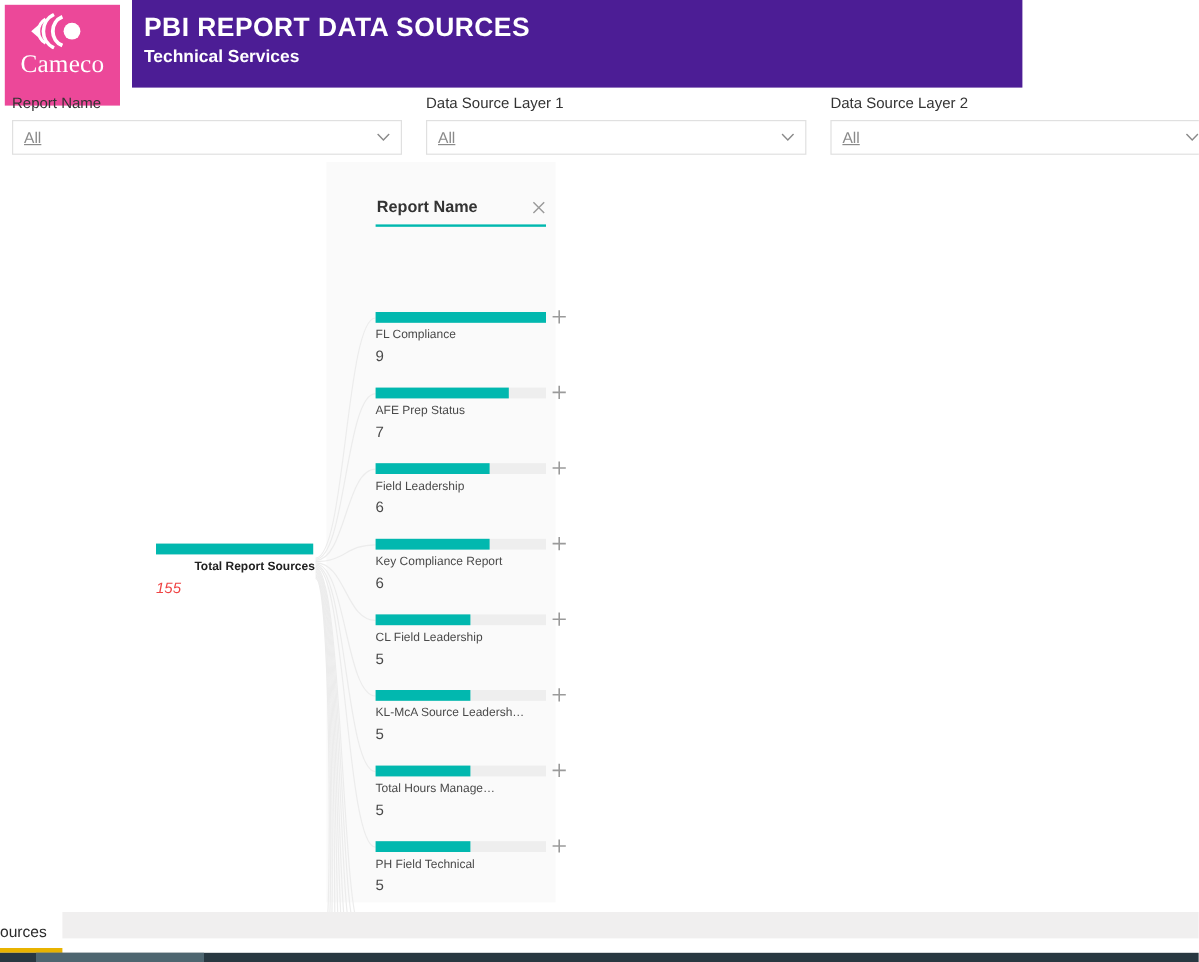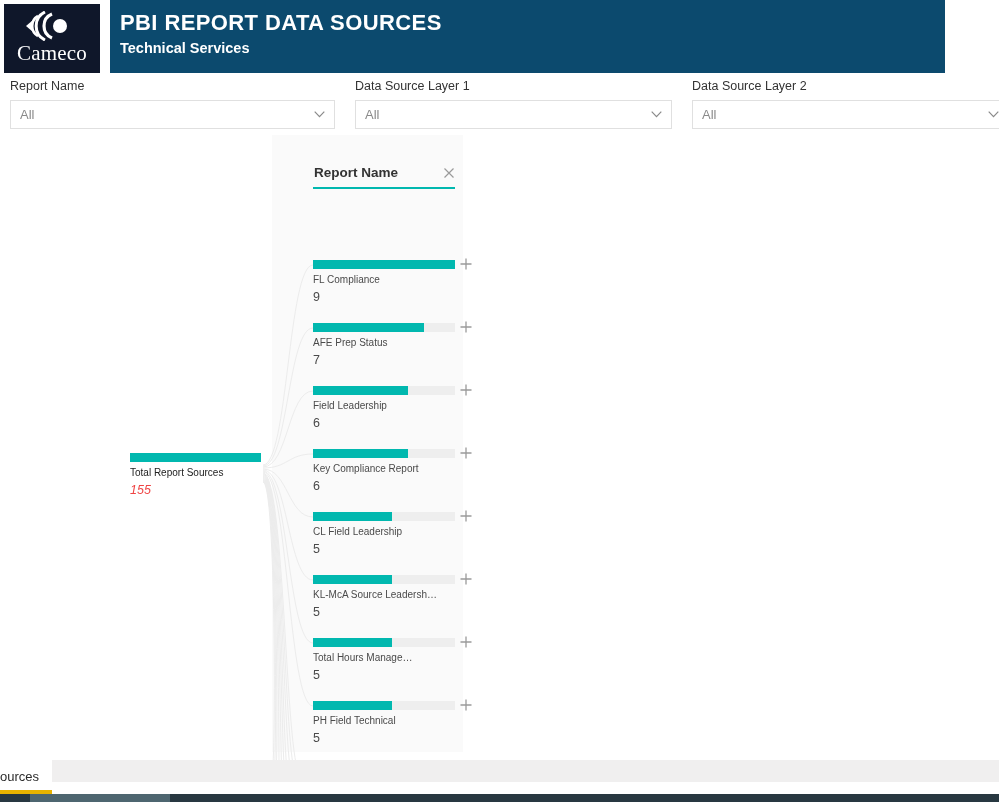--- a/index.html
+++ b/index.html
@@ -21,22 +21,22 @@
     position: absolute;
     left: 0; top: 0;
     width: 999px;
     height: 73px;
     background: #ffffff;
   }
   .logo-box {
     position: absolute;
     left: 4px; top: 4px;
     width: 96px;
-    height: 69px;
-    background: #0f172a;
+    height: 84px;
+    background: #ec4899;
     display: flex;
     flex-direction: column;
     align-items: center;
     justify-content: flex-start;
   }
   .logo-mark {
     margin-top: 7px;
     width: 60px;
     height: 30px;
   }
@@ -44,23 +44,23 @@
     font-family: "Liberation Serif", serif;
     color: #ffffff;
     font-size: 21px;
     line-height: 23px;
     letter-spacing: .2px;
     margin-top: 1px;
   }
   .title-box {
     position: absolute;
     left: 110px; top: 0;
-    width: 835px;
+    width: 742px;
     height: 73px;
-    background: #0c4a6e;
+    background: #4c1d95;
     padding-left: 0;
     box-sizing: border-box;
   }
   .title-main {
     color: #ffffff;
     font-size: 22px;
     font-weight: bold;
     letter-spacing: .4px;
     position: absolute;
     top: 10px; left: 10px;
@@ -98,20 +98,21 @@
     height: 29px;
     border: 1px solid #e0e0e0;
     background: #ffffff;
     box-sizing: border-box;
   }
   .slicer-value {
     position: absolute;
     left: 9px; top: 6px;
     font-size: 13px;
     color: #8a8a8a;
+    text-decoration: underline;
   }
   .chev {
     position: absolute;
     right: 9px; top: 10px;
     width: 11px; height: 7px;
   }
   .chev svg { display:block; }
 
   
   .tree-canvas {
@@ -187,22 +188,23 @@
     color: #4a4a4a;
     white-space: nowrap;
   }
   .node-value {
     position: absolute;
     left: 0; top: 30px;
     font-size: 12.5px;
     color: #4a4a4a;
   }
   .node.root .node-label {
-    font-weight: normal;
+    font-weight: bold;
     color: #222222;
+    margin-left: 32px;
   }
   .node.root .node-value { color: #ef4444; font-style: italic; }
   .plus-btn {
     position: absolute;
     width: 14px; height: 14px;
     cursor: pointer;
   }
 
   
   .tabbar {

